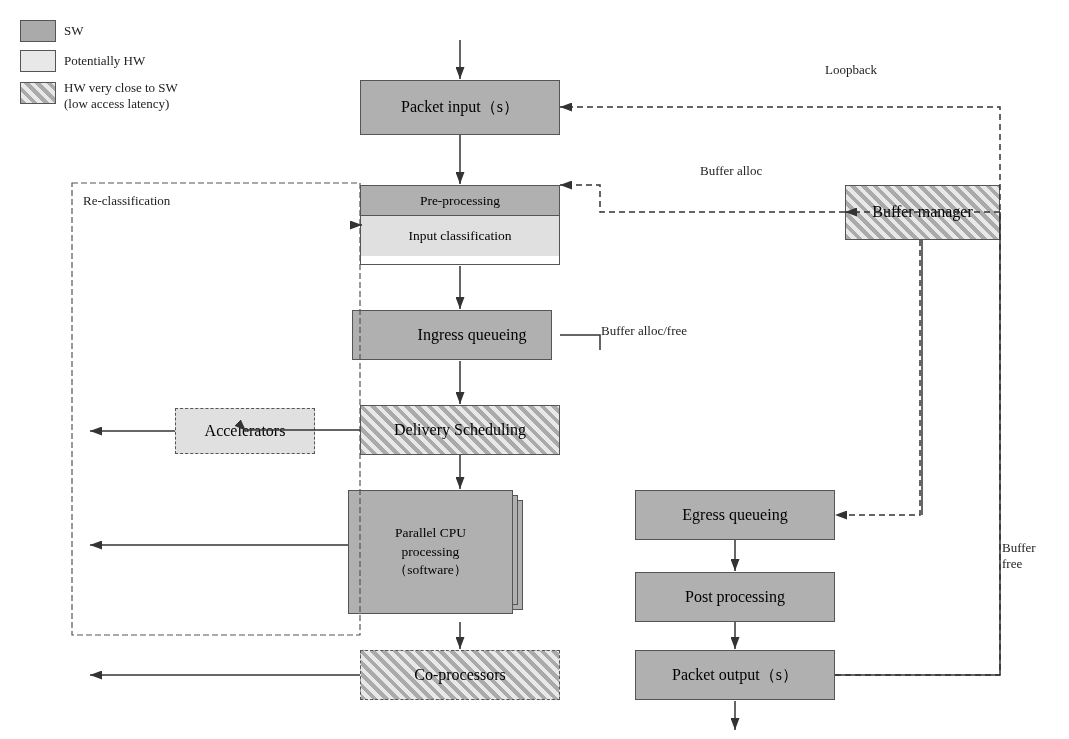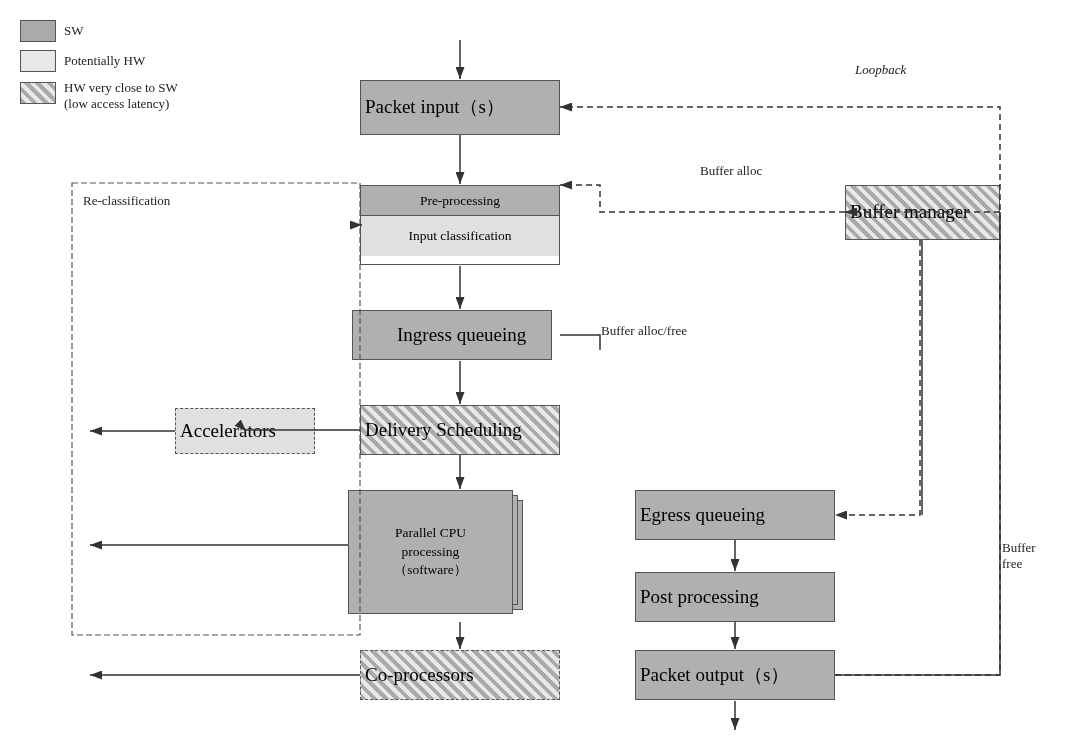--- a/index.html
+++ b/index.html
@@ -51,23 +51,23 @@
       font-size: 13px;
       color: #222;
     }
 
     
     .block {
       position: absolute;
       border: 1.5px solid #555;
       display: flex;
       align-items: center;
-      justify-content: flex-start;
+      justify-content: center;
       text-align: center;
-      font-size: 19px;
+      font-size: 16px;
       line-height: 1.3;
       padding: 4px;
     }
     .block-sw { background: #b0b0b0; }
     .block-hwsw {
       background: repeating-linear-gradient(
         45deg,
         #aaa,
         #aaa 4px,
         #e8e8e8 4px,
@@ -235,21 +235,21 @@
   </div>
 
   <div class="block block-sw" style="left:635px; top:650px; width:200px; height:50px;">
     <span>Packet output（s）</span>
   </div>
 
   <div class="block block-hwsw" style="left:845px; top:185px; width:155px; height:55px;">
     <span>Buffer manager</span>
   </div>
 
-  <div class="label-text" style="left:855px; top:62px;font-style:italic;">Loopback</div>
+  <div class="label-text" style="left:825px; top:62px;">Loopback</div>
   <div class="label-text" style="left:700px; top:163px;">Buffer alloc</div>
   <div class="label-text" style="left:601px; top:323px;">Buffer alloc/free</div>
   <div class="label-text" style="left:1002px; top:540px; white-space:pre-line;">Buffer
 free</div>
   <div class="label-text" style="left:83px; top:193px;">Re-classification</div>
 
   <svg class="arrows">
     <defs>
       <marker id="arrowhead" markerWidth="8" markerHeight="6" refX="8" refY="3" orient="auto">
         <polygon points="0 0, 8 3, 0 6" fill="#333"></polygon>

